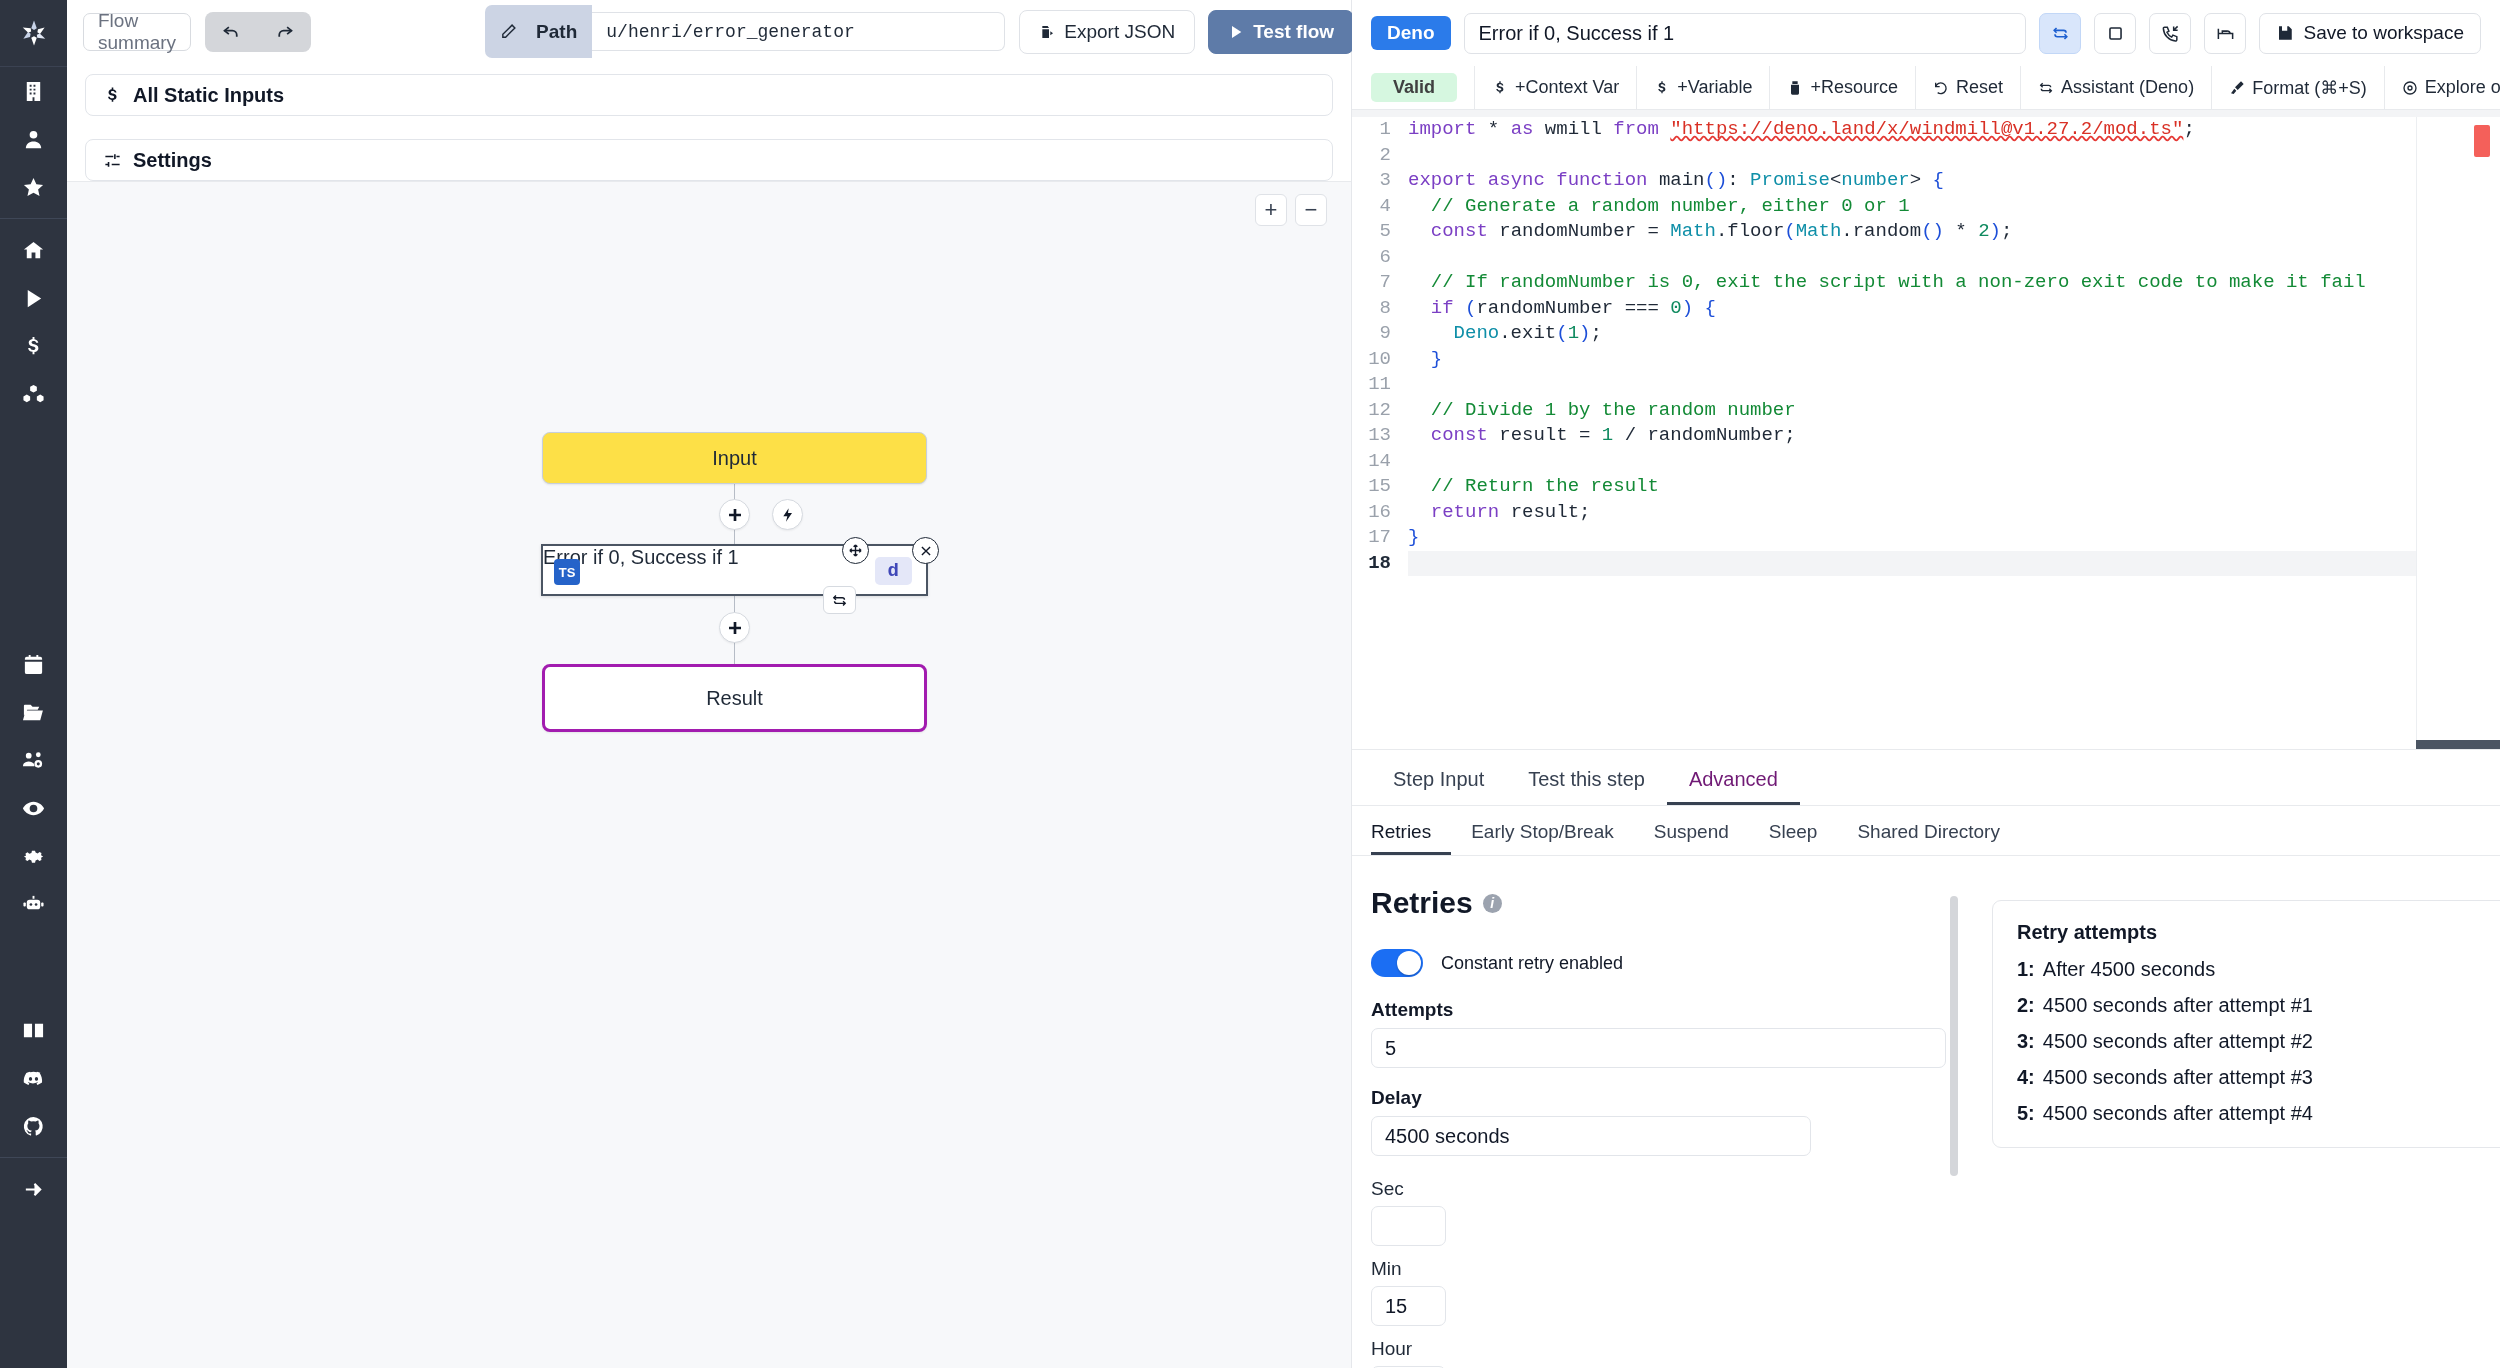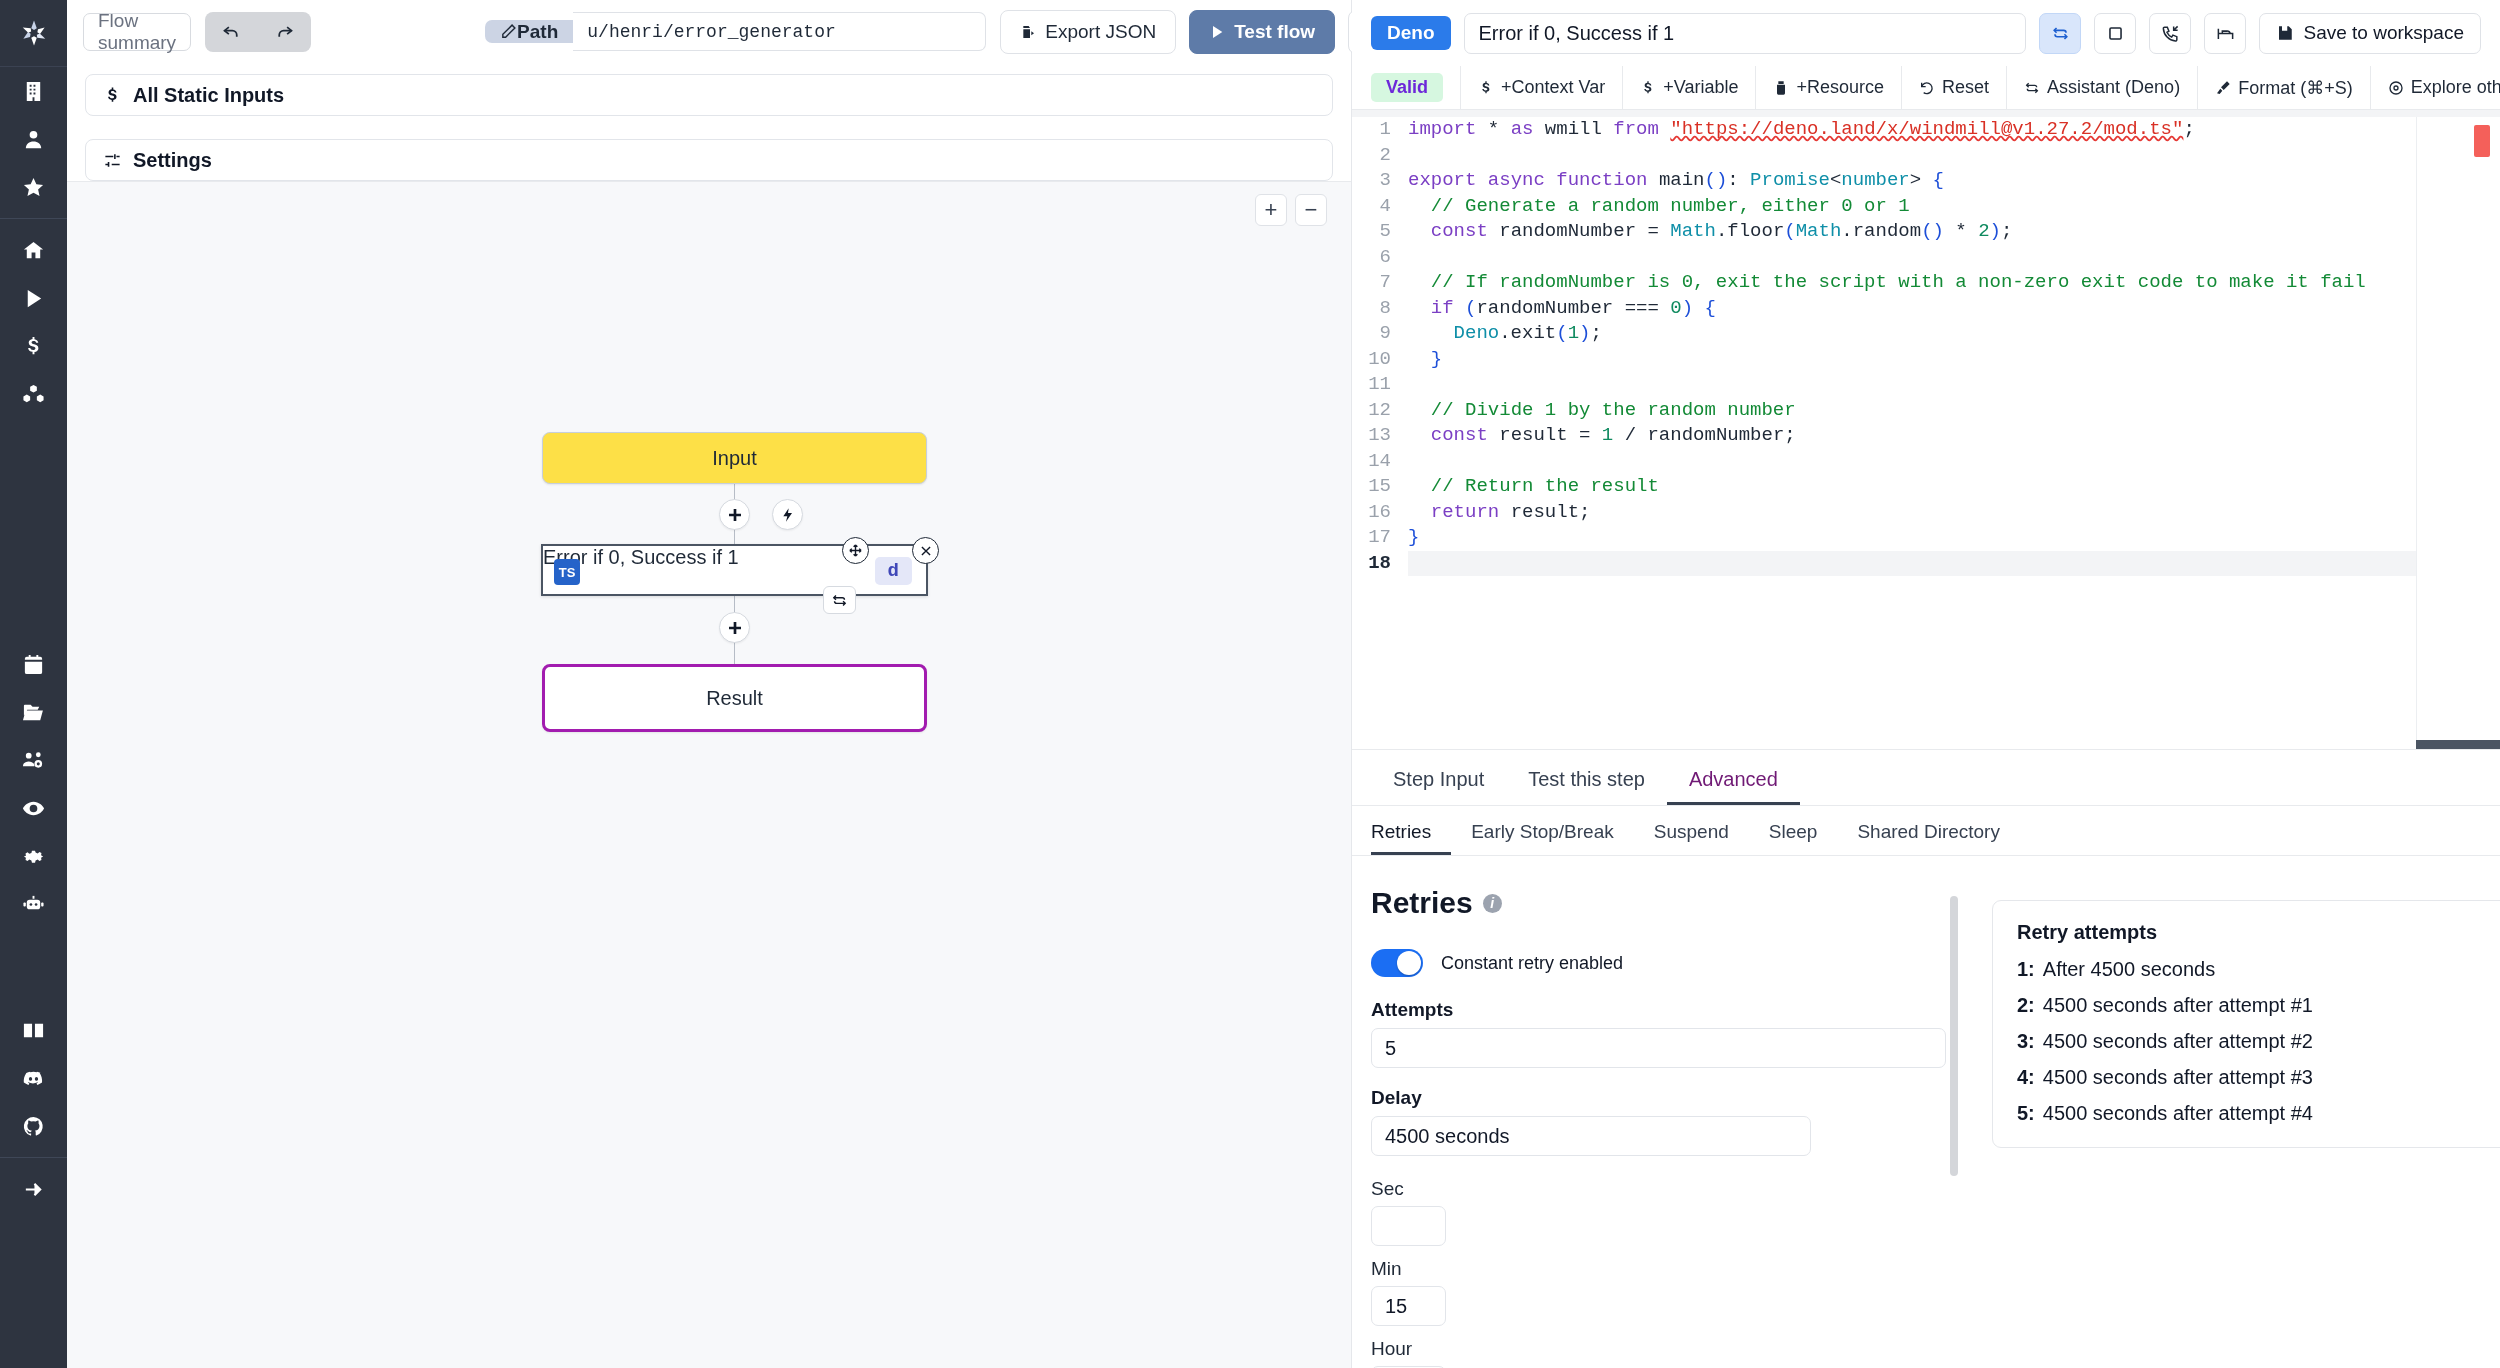--- a/index.html
+++ b/index.html
@@ -63,21 +63,21 @@
   .ur-btn {
     width: 53px; height: 40px;
     display: flex; align-items: center; justify-content: center;
     cursor: pointer;
   }
   .ur-btn svg { width: 21px; height: 21px; stroke: #1f2937; fill: none; stroke-width: 2; }
 
   .path-wrap { display: flex; align-items: center; margin-left: 160px; }
   .path-label {
     background: #ccd4e4; border-radius: 7px 0 0 7px;
-    height: 23px; display: flex; align-items: center; gap: 0;
+    height: 53px; display: flex; align-items: center; gap: 19px;
     padding: 0 15px; font-size: 19px; font-weight: bold; color: #1f2937;
   }
   .path-label svg { width: 17px; height: 17px; stroke: #1f2937; fill: none; stroke-width: 2; }
   .path-value {
     height: 39px; width: 413px;
     border: 1px solid #dfe2e7; border-left: none; border-radius: 0 7px 7px 0;
     display: flex; align-items: center; padding: 0 14px;
     font-family: "Liberation Mono", monospace;
     font-size: 18px; color: #1f2937; background: #fff;
   }
@@ -266,22 +266,22 @@
   }
   .tool {
     display: flex; align-items: center; gap: 7px;
     padding: 0 17px; cursor: pointer;
     border-right: 1px solid #e8eaed;
     white-space: nowrap;
   }
   .tool:first-child { padding-left: 0; }
   .tool.valid-pill { border-right: 1px solid #e8eaed; padding-left: 0; }
   .valid-badge {
-    background: #d6f7e0; color: #6d28d9; font-weight: bold;
-    padding: 4px 15px; border-radius: 5px; font-size: 18px;
+    background: #d6f7e0; color: #404040; font-weight: bold;
+    padding: 4px 22px; border-radius: 5px; font-size: 18px;
   }
   .tool svg { width: 16px; height: 16px; }
 
   
   .code-wrap {
     flex: 0 0 640px; position: relative;
     background: #fff; overflow: hidden;
     border-bottom: 1px solid #e8eaed;
   }
   .code-top-strip { height: 7px; background: #f3f4f6; }

